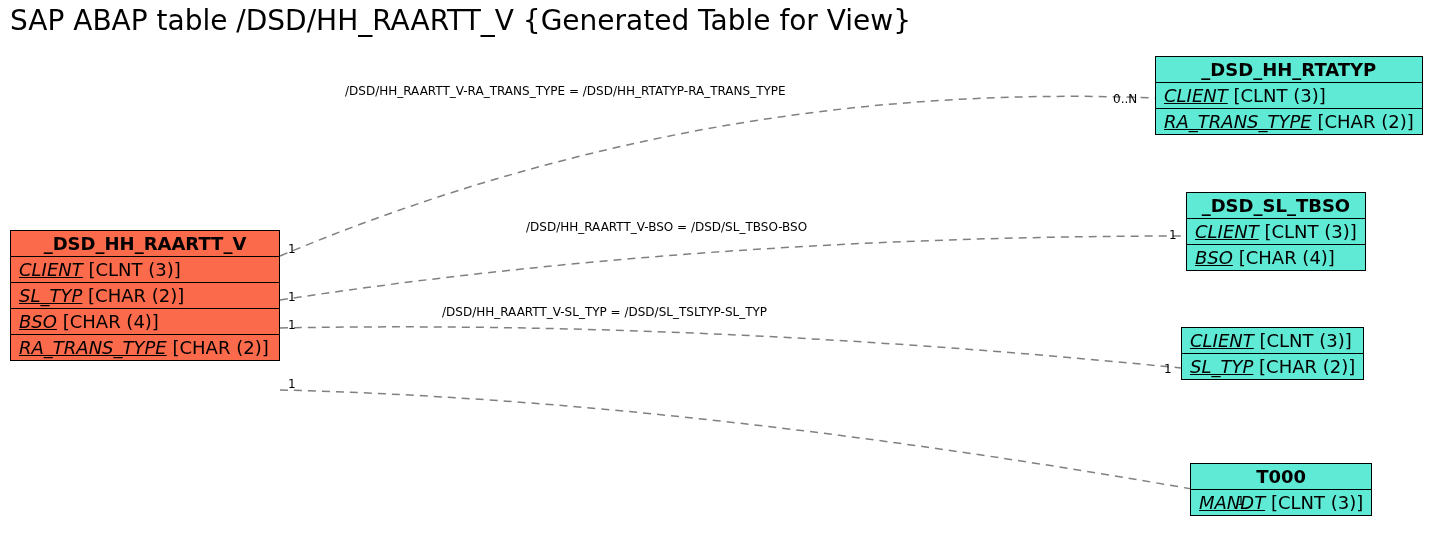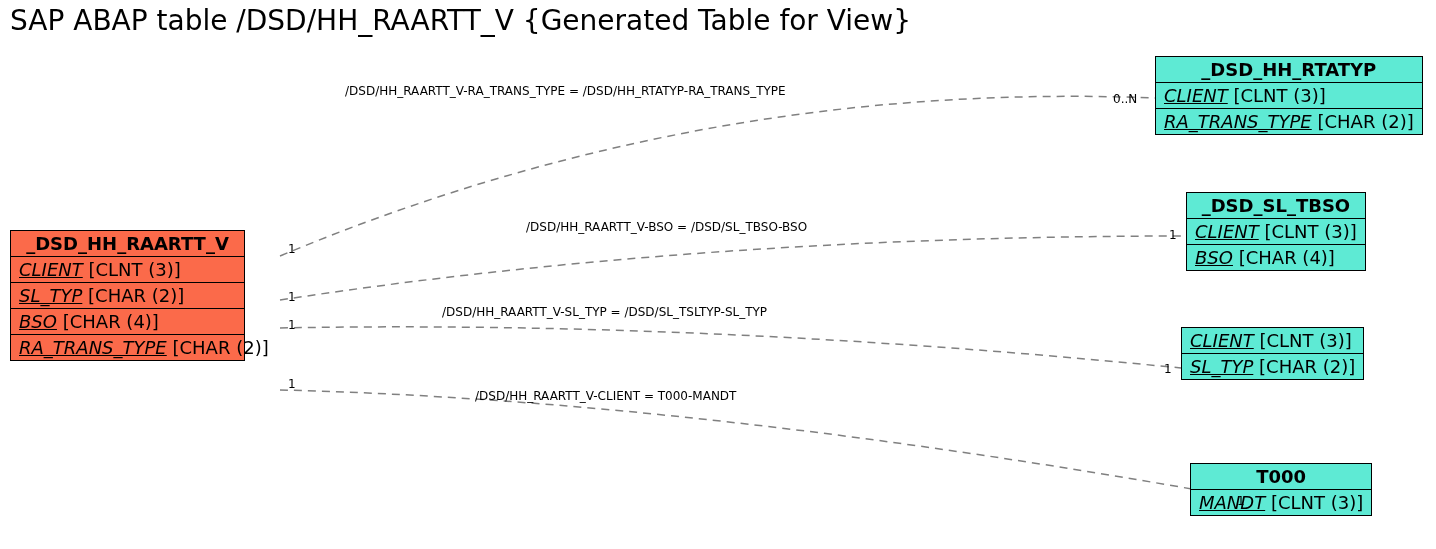--- a/index.html
+++ b/index.html
@@ -90,21 +90,21 @@
 
     <path d="M 280 256 Q 700 80 1155 98" stroke="#808080" stroke-width="1.5" stroke-dasharray="8 6" fill="none"></path>
 
     <path d="M 280 300 Q 700 236 1186 236" stroke="#808080" stroke-width="1.5" stroke-dasharray="8 6" fill="none"></path>
 
     <path d="M 280 328 Q 700 320 1181 368" stroke="#808080" stroke-width="1.5" stroke-dasharray="8 6" fill="none"></path>
 
     <path d="M 280 390 Q 700 400 1254 500" stroke="#808080" stroke-width="1.5" stroke-dasharray="8 6" fill="none"></path>
   </svg>
 
-  <div class="entity main" style="left:10px; top:230px; width:235px;">
+  <div class="entity main" style="left:10px; top:230px; width:270px;">
     <div class="hdr">_DSD_HH_RAARTT_V</div>
     <div class="row"><span class="fld">CLIENT</span> <span>[CLNT (3)]</span></div>
     <div class="row"><span class="fld">SL_TYP</span> <span>[CHAR (2)]</span></div>
     <div class="row"><span class="fld">BSO</span> <span>[CHAR (4)]</span></div>
     <div class="row"><span class="fld">RA_TRANS_TYPE</span> <span>[CHAR (2)]</span></div>
   </div>
 
   <div class="entity ref" style="left:1155px; top:56px;">
     <div class="hdr">_DSD_HH_RTATYP</div>
     <div class="row"><span class="fld">CLIENT</span> <span>[CLNT (3)]</span></div>
@@ -123,21 +123,20 @@
   </div>
 
   <div class="entity ref" style="left:1190px; top:463px;">
     <div class="hdr">T000</div>
     <div class="row"><span class="fld">MANDT</span> <span>[CLNT (3)]</span></div>
   </div>
 
   <div class="rel-label" style="left:345px; top:84px;">/DSD/HH_RAARTT_V-RA_TRANS_TYPE = /DSD/HH_RTATYP-RA_TRANS_TYPE</div>
   <div class="rel-label" style="left:488px; top:220px;margin-left:38px;">/DSD/HH_RAARTT_V-BSO = /DSD/SL_TBSO-BSO</div>
   <div class="rel-label" style="left:442px; top:305px;">/DSD/HH_RAARTT_V-SL_TYP = /DSD/SL_TSLTYP-SL_TYP</div>
-  <div class="rel-label" style="left:475px; top:389px;">/DSD/HH_RAARTT_V-CLIENT = T000-MANDT</div>
 
   <div class="card" style="left:288px; top:242px;">1</div>
   <div class="card" style="left:288px; top:290px;">1</div>
   <div class="card" style="left:288px; top:318px;">1</div>
   <div class="card" style="left:288px; top:377px;">1</div>
 
   <div class="card" style="left:1113px; top:92px;">0..N</div>
   <div class="card" style="left:1169px; top:228px;">1</div>
   <div class="card" style="left:1164px; top:362px;">1</div>
   <div class="card" style="left:1237px; top:494px;">1</div>

